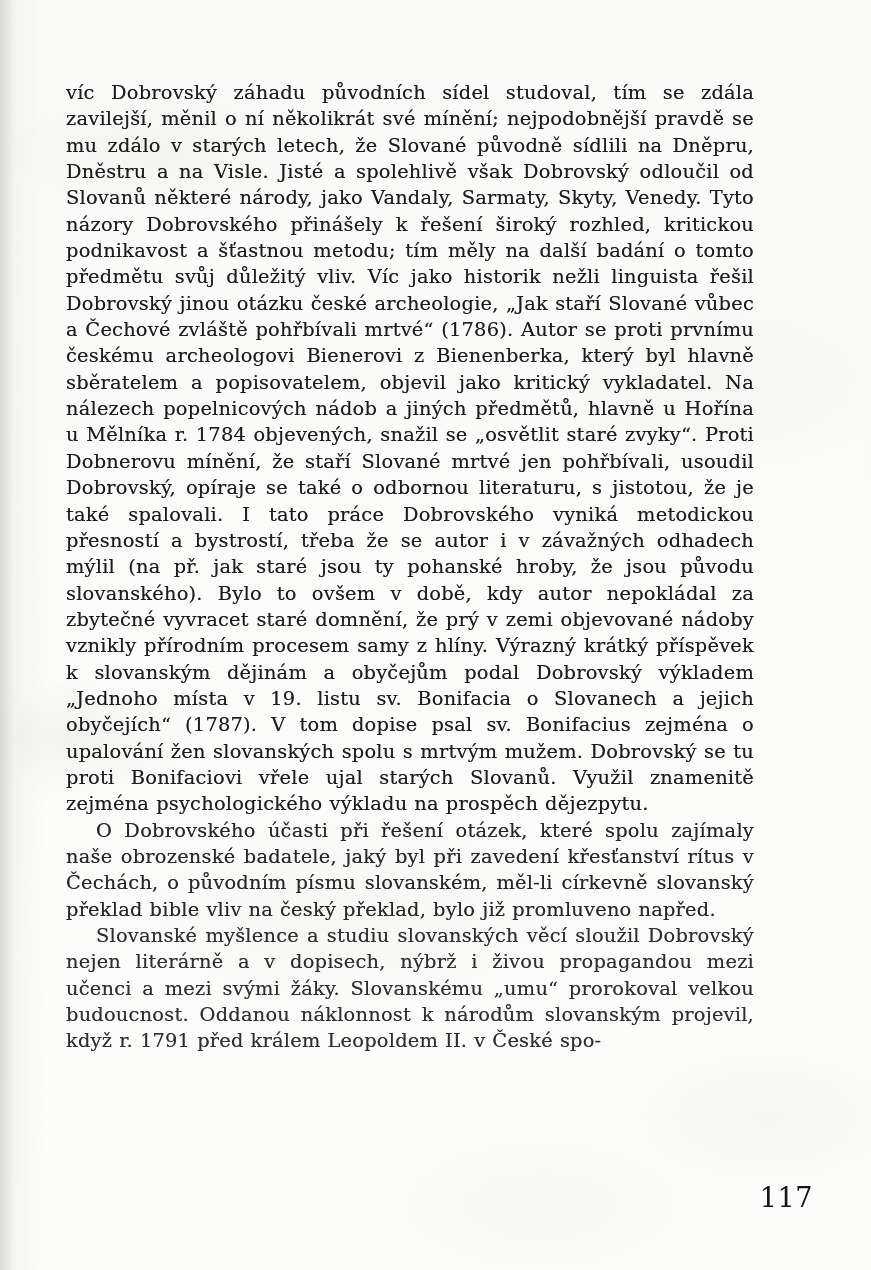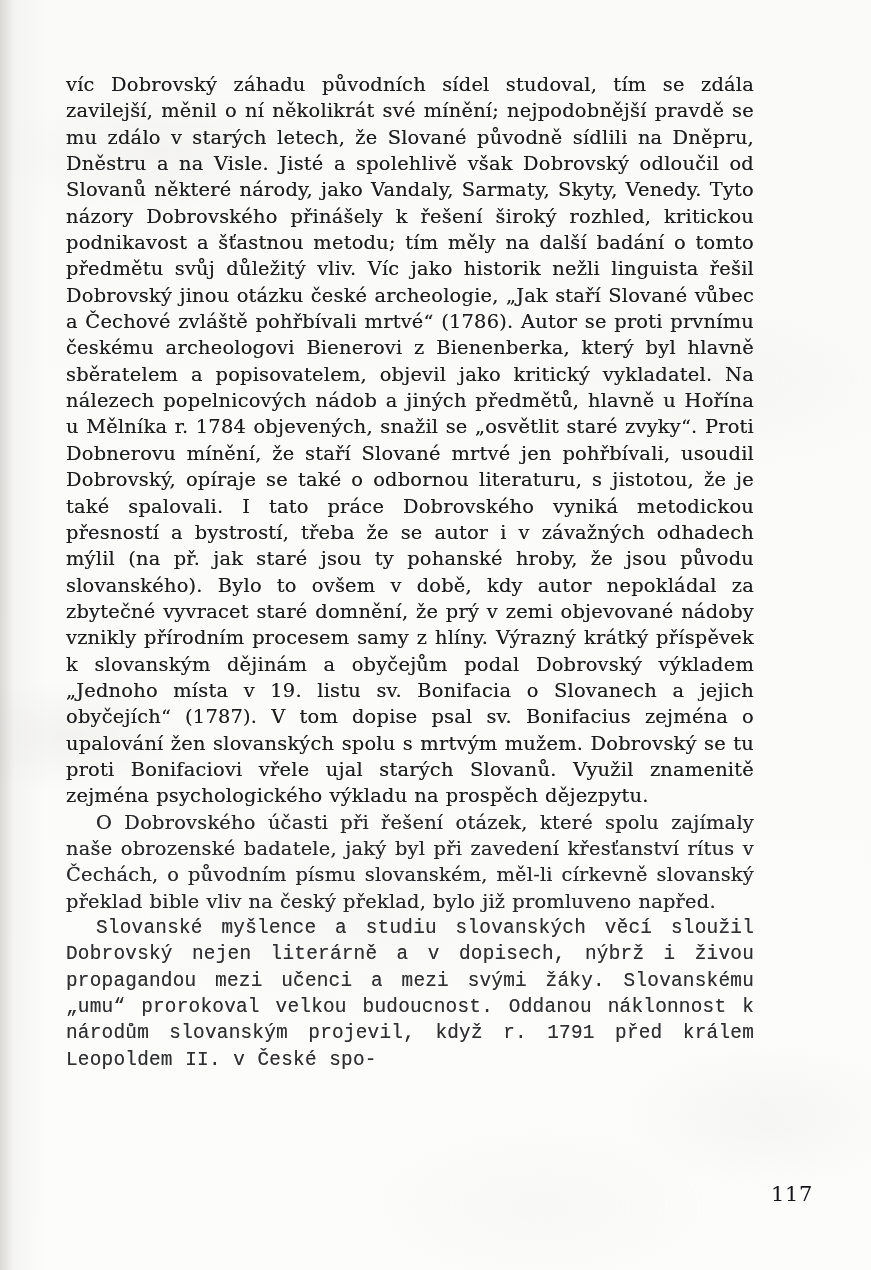--- a/index.html
+++ b/index.html
@@ -30,21 +30,21 @@
       radial-gradient(ellipse 220px 90px at 18% 12%, rgba(214,212,206,0.40), rgba(255,255,255,0) 70%),
       radial-gradient(ellipse 260px 120px at 82% 30%, rgba(216,214,209,0.30), rgba(255,255,255,0) 72%),
       radial-gradient(ellipse 300px 140px at 40% 72%, rgba(218,216,211,0.28), rgba(255,255,255,0) 74%),
       radial-gradient(ellipse 200px 100px at 88% 88%, rgba(212,210,205,0.32), rgba(255,255,255,0) 72%),
       radial-gradient(ellipse 180px 80px at 8%  58%, rgba(205,203,198,0.38), rgba(255,255,255,0) 70%),
       radial-gradient(ellipse 240px 110px at 62% 95%, rgba(219,217,212,0.26), rgba(255,255,255,0) 74%);
   }
   .text-block {
     position: absolute;
     left: 66px;
-    top: 72px;
+    top: 80px;
     width: 688px;
   }
   p.para {
     margin: 0;
     font-family: "DejaVu Serif", "Liberation Serif", serif;
     font-size: 19.4px;
     line-height: 26.35px;
     color: #17181a;
     text-align: justify;
     text-align-last: left;
@@ -52,28 +52,28 @@
     word-spacing: 0.6px;
     
     text-shadow: 0 0 0.45px rgba(20,20,22,0.55);
   }
   p.para + p.para {
     text-indent: 30px;
   }
   
   p.para.fade-1 { color: #1b1c1e; }
   p.para.fade-2 { color: #202124; opacity: 0.97; }
-  p.para.fade-3 { color: #242528; opacity: 0.95; font-family: Liberation Mono, monospace; }
+  p.para.fade-3 { color: #242528; opacity: 0.95; }
 
   .folio {
     position: absolute;
     right: 58px;
     top: 1182px;
     font-family: "DejaVu Serif", "Liberation Serif", serif;
-    font-size: 21px;
+    font-size: 27px;
     color: #14151a;
     letter-spacing: 0.6px;
     margin-left: 36px;
   }
 </style>
 </head>
 <body>
 
 <div class="page">
 

